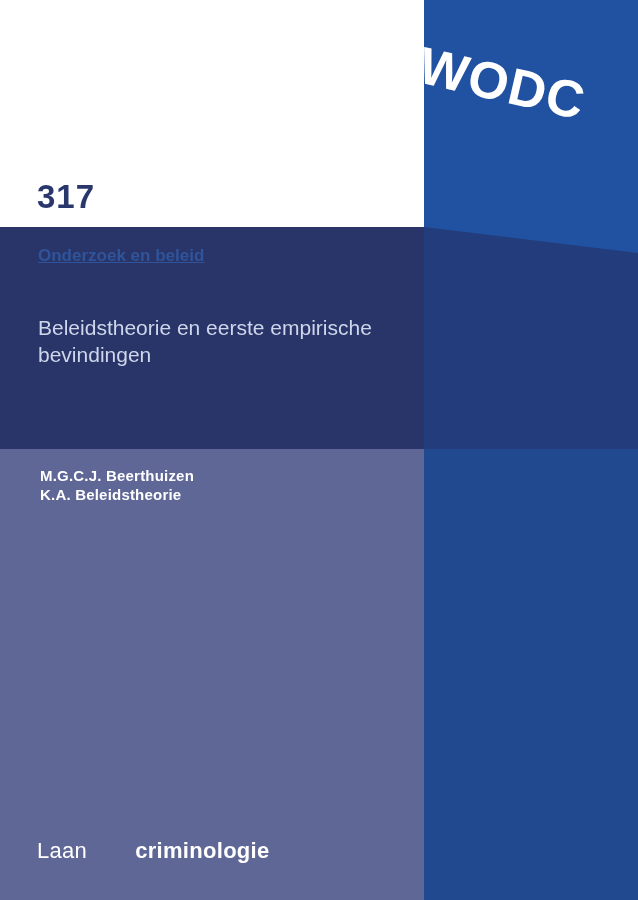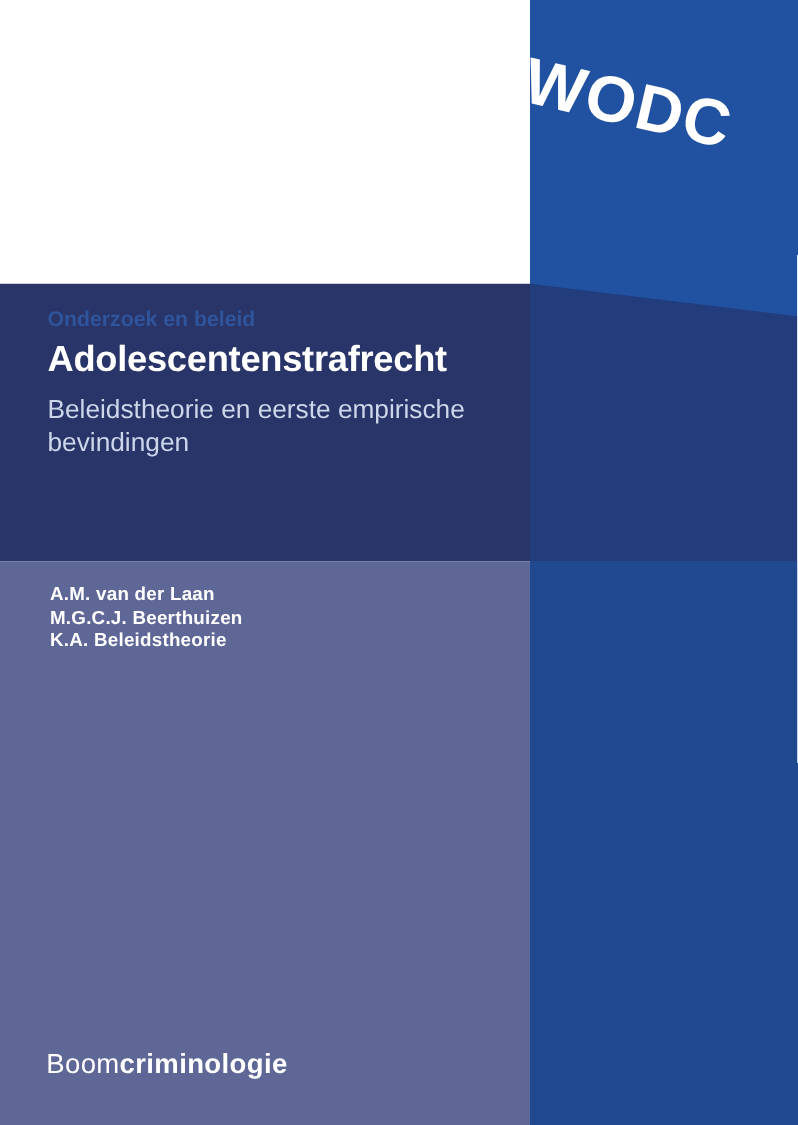--- a/index.html
+++ b/index.html
@@ -10,42 +10,42 @@
   
   .left-col{position:absolute;left:0;top:0;width:424px;height:900px;}
   .white-area{position:absolute;left:0;top:0;width:100%;height:227px;background:var(--white);}
   .report-number{
     position:absolute;left:37px;top:180px;line-height:1;
     font-size:33px;font-weight:bold;color:var(--report-number-navy);letter-spacing:1px;
   }
   .title-band{position:absolute;left:0;top:227px;width:100%;height:222px;background:var(--title-band-navy);}
   .series-label{
     position:absolute;left:38px;top:19px;line-height:1.2;
-    font-size:17px;font-weight:bold;color:var(--series-label-blue);
+    font-size:17px;font-weight:bold;color:var(--series-label-blue);text-decoration:underline;
   }
   .title{
     position:absolute;left:38px;top:44px;margin:0;line-height:1.2;
     font-size:29px;font-weight:bold;color:var(--white);letter-spacing:-0.2px;
   }
   .subtitle{
     position:absolute;left:38px;top:87px;line-height:1.3;
     font-size:21px;font-weight:normal;color:var(--subtitle-text);
   }
   
   .authors-area{position:absolute;left:0;top:449px;width:100%;height:451px;background:var(--authors-purple);}
   .authors{
     position:absolute;left:40px;top:18px;margin:0;padding:0;list-style:none;
     font-size:15px;font-weight:bold;color:var(--white);line-height:18.7px;letter-spacing:0.2px;
   }
   .publisher{
     position:absolute;left:37px;top:391px;line-height:1;
     font-size:22px;color:var(--white);letter-spacing:0.3px;
   }
   .pub-prefix{font-weight:normal;}
-  .pub-suffix{font-weight:bold;}
+  .pub-suffix{font-weight:bold;margin-left:48px;}
   
   .right-col{position:absolute;left:424px;top:0;width:214px;height:900px;background:var(--right-top-blue);}
   .right-band{
     position:absolute;left:0;top:227px;width:100%;height:222px;
     background:var(--right-band-blue);
     clip-path:polygon(0 0, 100% 26px, 100% 100%, 0 100%);
   }
   .right-bottom{position:absolute;left:0;top:449px;width:100%;height:451px;background:var(--right-bottom-blue);}
   .wodc{
     position:absolute;left:2px;top:39px;line-height:1;white-space:nowrap;
@@ -53,35 +53,36 @@
     transform:rotate(13deg);transform-origin:left top;
   }
 </style>
 </head>
 <body>
 
 <div class="cover">
 
   <section class="left-col">
 
+    <div class="white-area">
+      <div class="report-number">317</div>
+    </div>
 
     <div class="title-band">
       <div class="series-label">Onderzoek en beleid</div>
-      <h1 class="title">Adolescentenstrafrecht</h1>
       <div class="subtitle">Beleidstheorie en eerste empirische bevindingen</div>
     </div>
 
     <div class="authors-area">
       <ul class="authors">
-        <li>A.M. van der Laan</li>
         <li>M.G.C.J. Beerthuizen</li>
         <li>K.A. Beleidstheorie</li>
       </ul>
       <div class="publisher">
-        <span class="pub-prefix">Boom</span><span class="pub-suffix">criminologie</span>
+        <span class="pub-prefix">Laan</span><span class="pub-suffix">criminologie</span>
       </div>
     </div>
 
   </section>
 
   <aside class="right-col">
     <div class="right-band"></div>
     <div class="right-bottom"></div>
     <div class="wodc">WODC</div>
   </aside>

